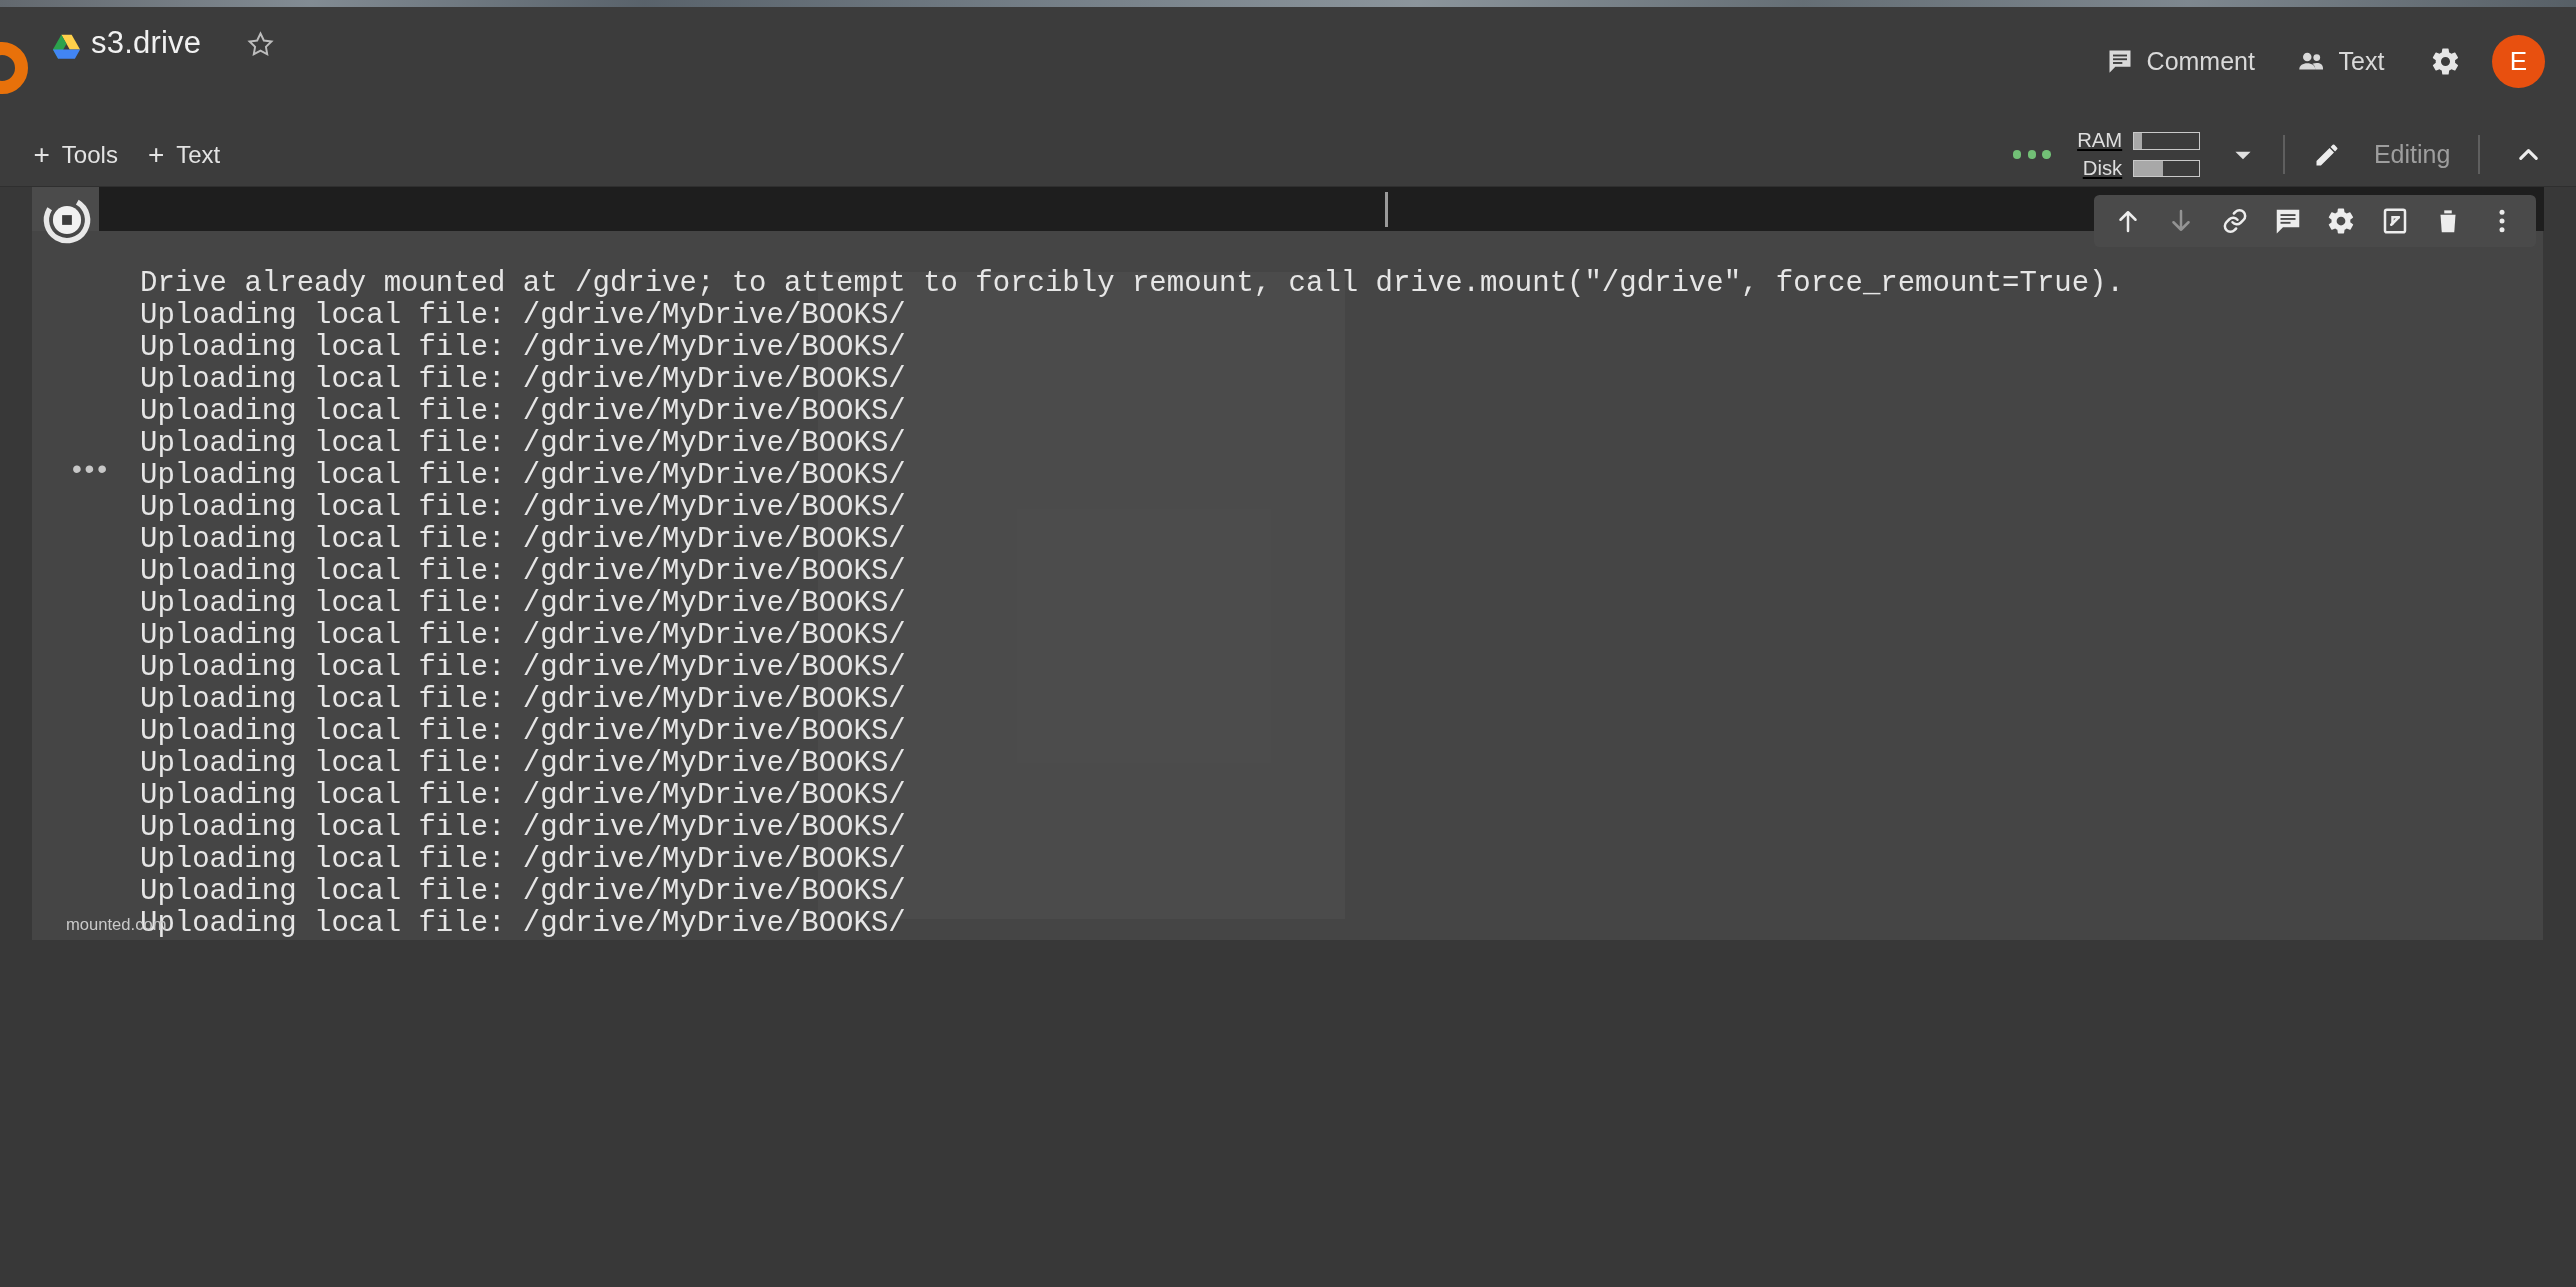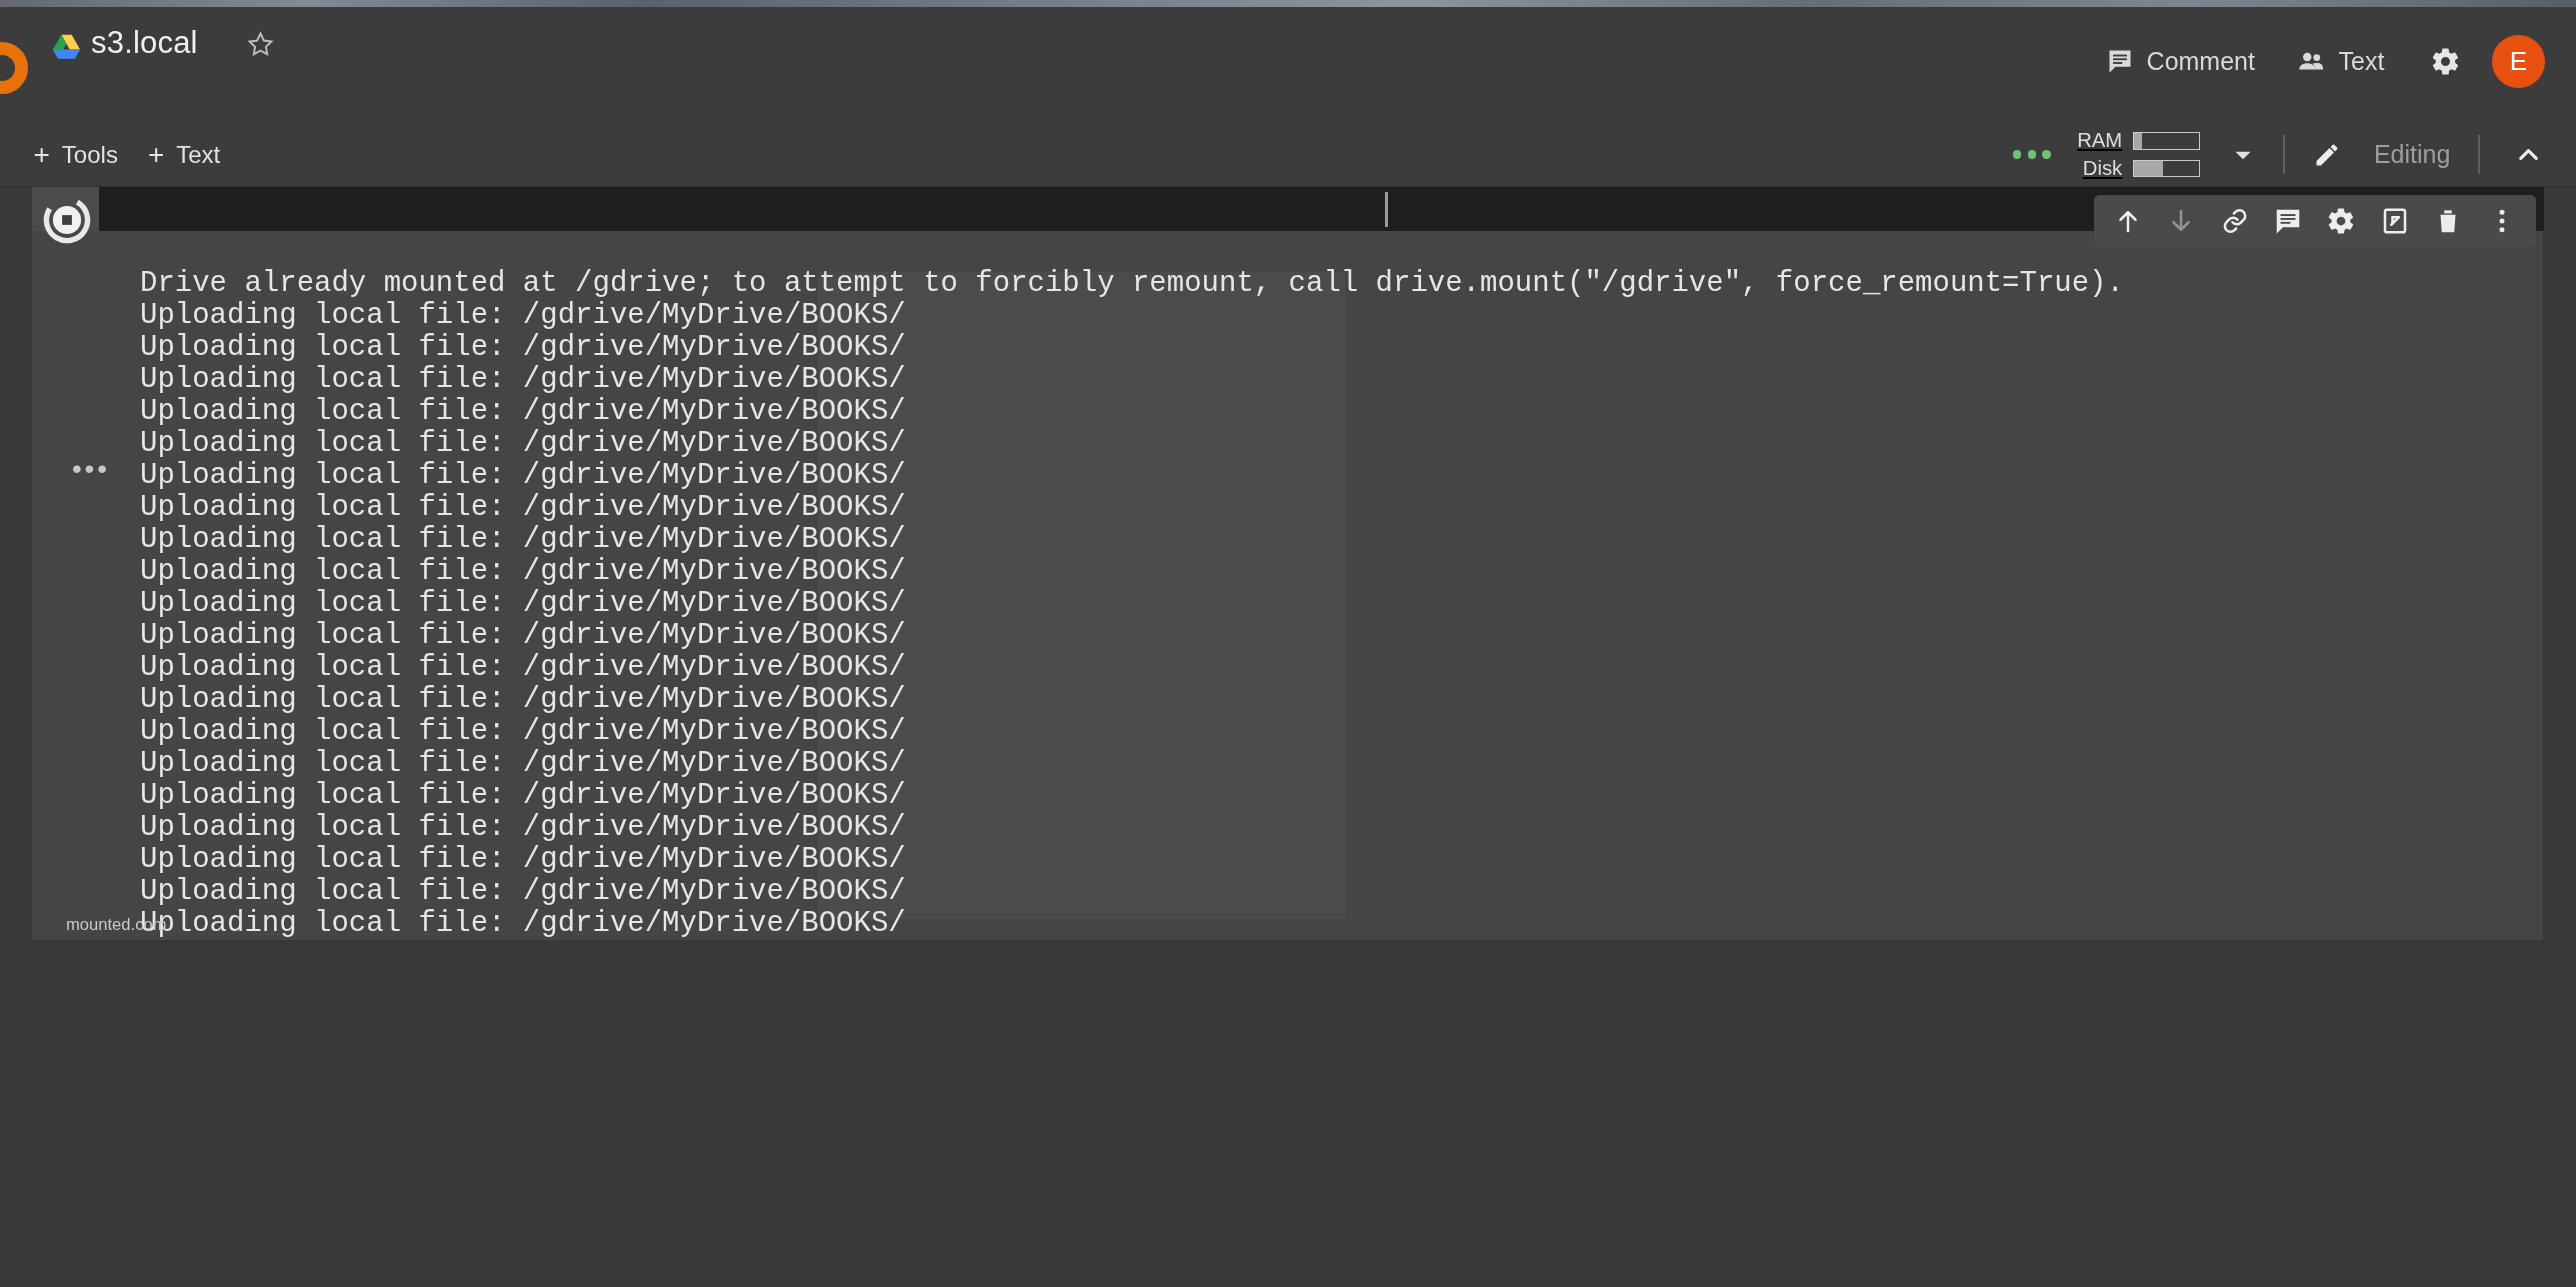--- a/index.html
+++ b/index.html
@@ -341,21 +341,21 @@
   <div class="colab-logo"></div>
 
   <span class="drive-icon">
     <svg viewBox="0 0 48 42" width="31" height="28">
       <path d="M16 2 L32 2 L45 25 L29 25 Z" fill="#ffd04b"></path>
       <path d="M16 2 L3 25 L11 39 L24 16 Z" fill="#2ba24c"></path>
       <path d="M3 25 L11 39 L37 39 L45 25 Z" fill="#4285f4"></path>
     </svg>
   </span>
 
-  <div class="file-title">s3.local</div>
+  <div class="file-title">s3.drive</div>
 
   <span class="star-icon">
     <svg viewBox="0 0 24 24" width="31" height="31">
       <path d="M12 3.5l2.6 5.4 5.9.8-4.3 4.1 1 5.8-5.2-2.8-5.2 2.8 1-5.8-4.3-4.1 5.9-.8z" fill="none" stroke="#bdbdbd" stroke-width="1.5"></path>
     </svg>
   </span>
 
 
   <div class="header-right">
     <div class="hdr-btn">

